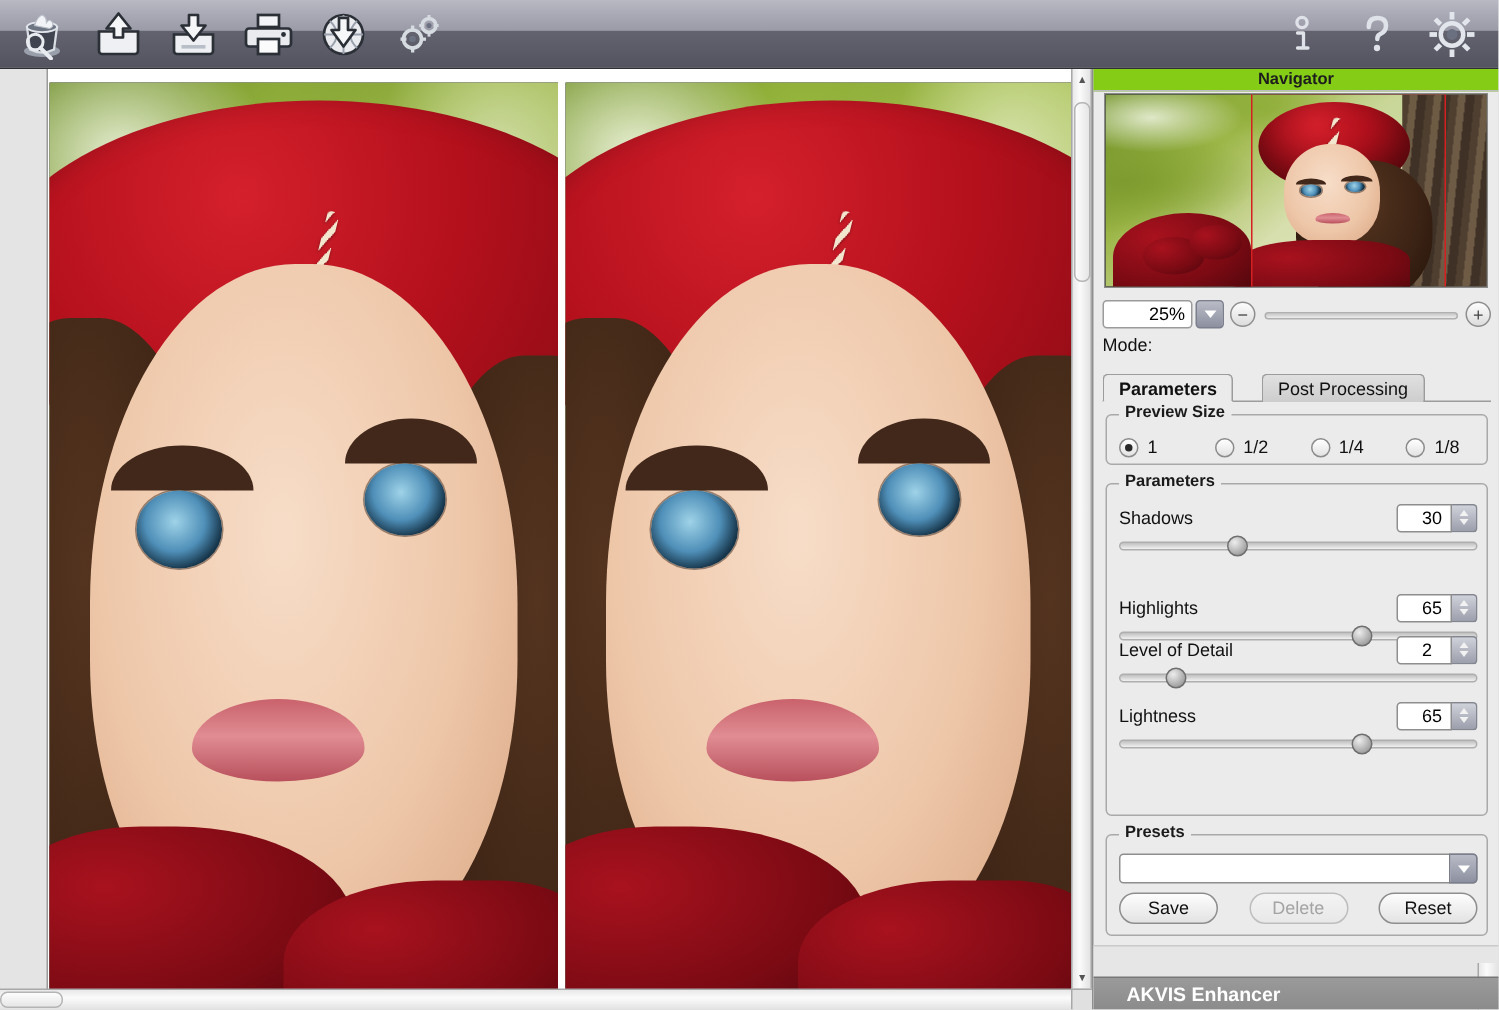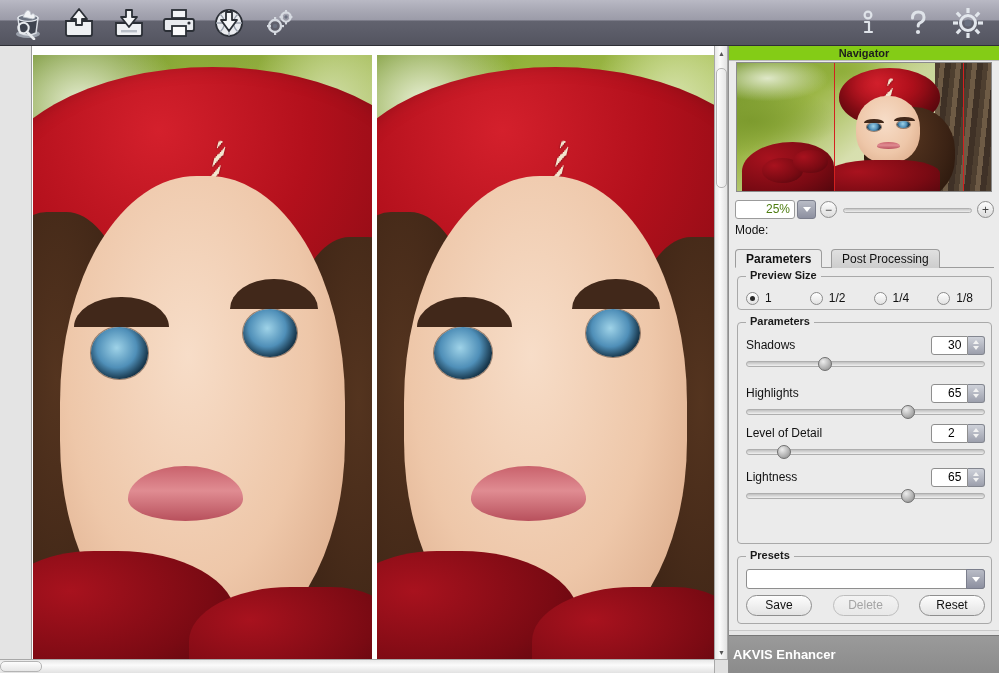--- a/index.html
+++ b/index.html
@@ -109,21 +109,21 @@
     border: 1px solid #d42020; pointer-events: none;
   }
 
   .zoom-row {
     position: absolute; left: 6px; top: 153px; width: 259px; height: 22px;
   }
   .zoom-field {
     position: absolute; left: 0; top: 1px; width: 60px; height: 19px;
     background: #fff; border: 1px solid #9b9b9b; border-radius: 3px;
     font-size: 12px; text-align: right; line-height: 17px;
-    padding-right: 4px; color: #4d7c0f;
+    padding-right: 4px; color: #000000;
   }
   .zoom-dd {
     position: absolute; left: 62px; top: 1px; width: 19px; height: 19px;
     background: linear-gradient(to bottom,#b9bcc6,#8d90a0);
     border: 1px solid #7b7e8c; border-radius: 3px;
     display: flex; align-items: center; justify-content: center;
   }
   .zoom-dd i { border-left:4px solid transparent;border-right:4px solid transparent;border-top:5px solid #fff; }
   .rnd-btn {
     position: absolute; top: 2px; width: 17px; height: 17px;
@@ -174,21 +174,21 @@
     position: absolute; top: 0; height: 19px;
     padding: 0 10px; line-height: 18px; font-size: 12px; color: #111;
     border: 1px solid #9c9c9c; border-bottom: none;
     border-radius: 4px 4px 0 0;
   }
   .tab.active {
     left: 0; font-weight: bold;
     background: #ebebeb; border-bottom: 1px solid #ebebeb; z-index: 2;
   }
   .tab.inactive {
-    left: 96px;
+    left: 106px;
     background: linear-gradient(to bottom,#e0e0e0,#cdcdcd);
   }
 
   
   .group {
     position: absolute; left: 8px; width: 255px;
     border: 1px solid #a9a9a9; border-radius: 4px;
   }
   .group > legend, .group > .legend {
     position: absolute; left: 8px; top: -8px;
@@ -263,24 +263,24 @@
     border: 1px solid #8e8e8e; border-radius: 11px;
   }
   .pbtn.disabled { color: #a4a4a4; background: linear-gradient(to bottom,#f3f3f3,#e8e8e8); border-color:#bdbdbd; }
 
   .panel-vscroll {
     position: absolute; right: 0; top: 596px; width: 14px; height: 31px;
     background: linear-gradient(to right,#e8e8e8,#fbfbfb 40%,#e2e2e2);
     border-left: 1px solid #a8a8a8;
   }
   .statusbar {
-    position: absolute; left: 0; bottom: 0; width: 271px; height: 38px;
+    position: absolute; left: 0; bottom: 0; width: 271px; height: 22px;
     background: linear-gradient(to bottom,#9a9a9a,#8b8b8b);
     border-top: 1px solid #777;
-    display: flex; align-items: center; padding-left: 4px;
+    display: flex; align-items: center; padding-left: 22px;
   }
   .statusbar .t { font-size: 13px; font-weight: bold; color: #ffffff; }
 
   .panel-body-bg {
     position: absolute; left: 0; top: 584px; width: 271px; height: 44px;
     background: #e6e6e6; border-top: 1px solid #c9c9c9;
   }
 
   
   .photo { position: absolute; inset: 0; overflow: hidden; }
@@ -588,21 +588,21 @@
               <i class="up"></i>
               <i class="dn"></i>
             </span>
         </div>
         <div class="slider">
           <div class="strack"></div>
           <div class="sknob" style="left:30%;"></div>
         </div>
       </div>
 
-      <div class="param" style="top:60px;">
+      <div class="param" style="top:72px;">
         <div class="prow">
           <span class="pname">Highlights</span>
           <span class="numbox">65</span>
           <span class="spin">
               <i class="up"></i>
               <i class="dn"></i>
             </span>
         </div>
         <div class="slider">
           <div class="strack"></div>

